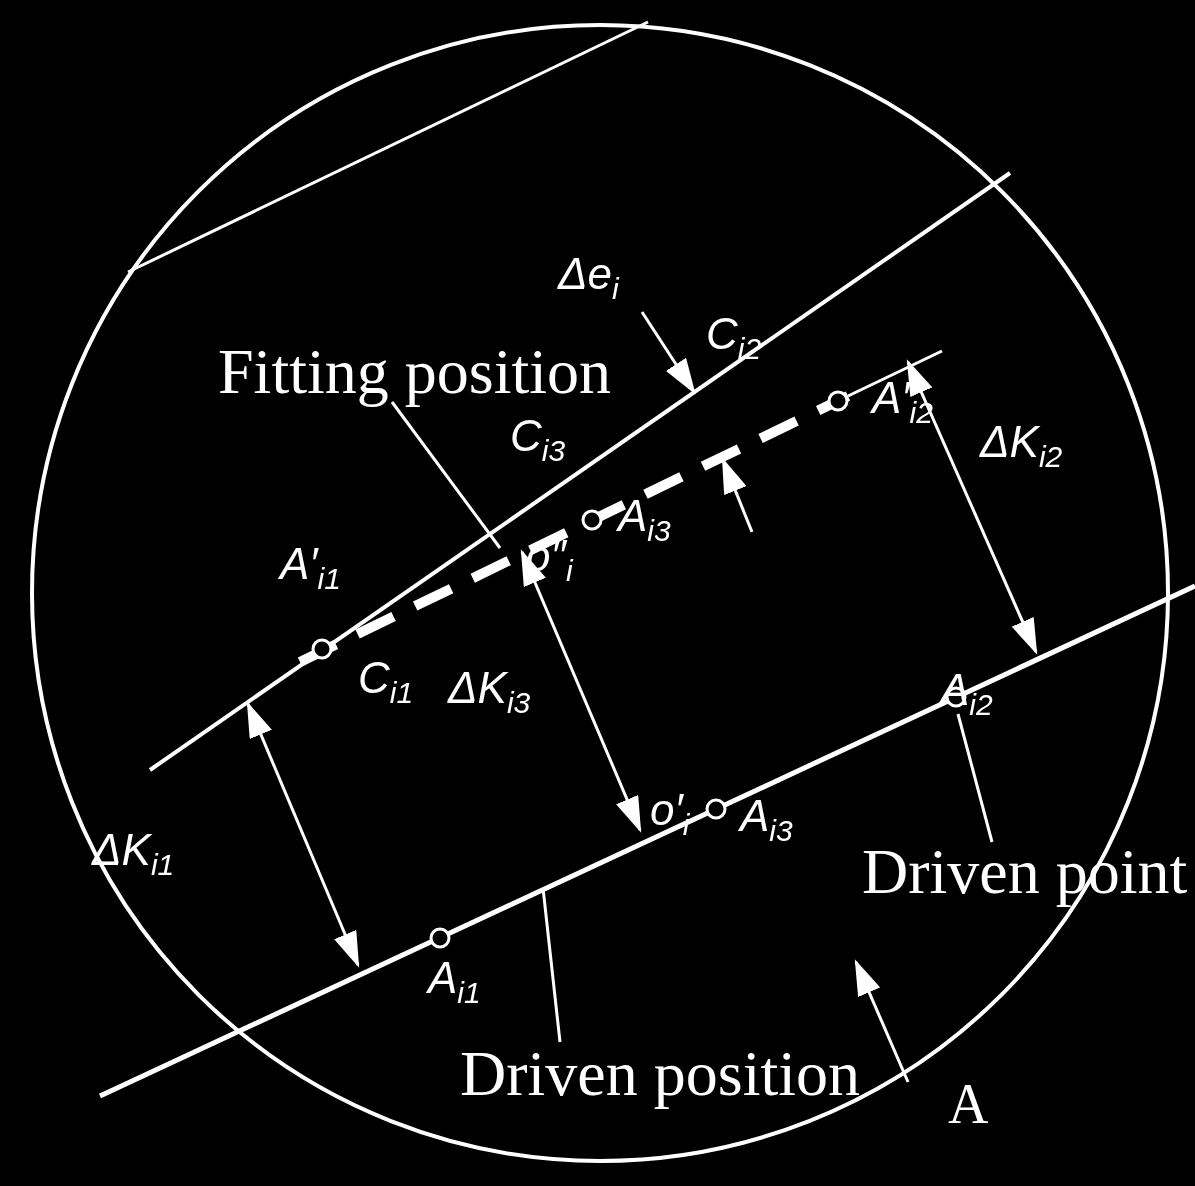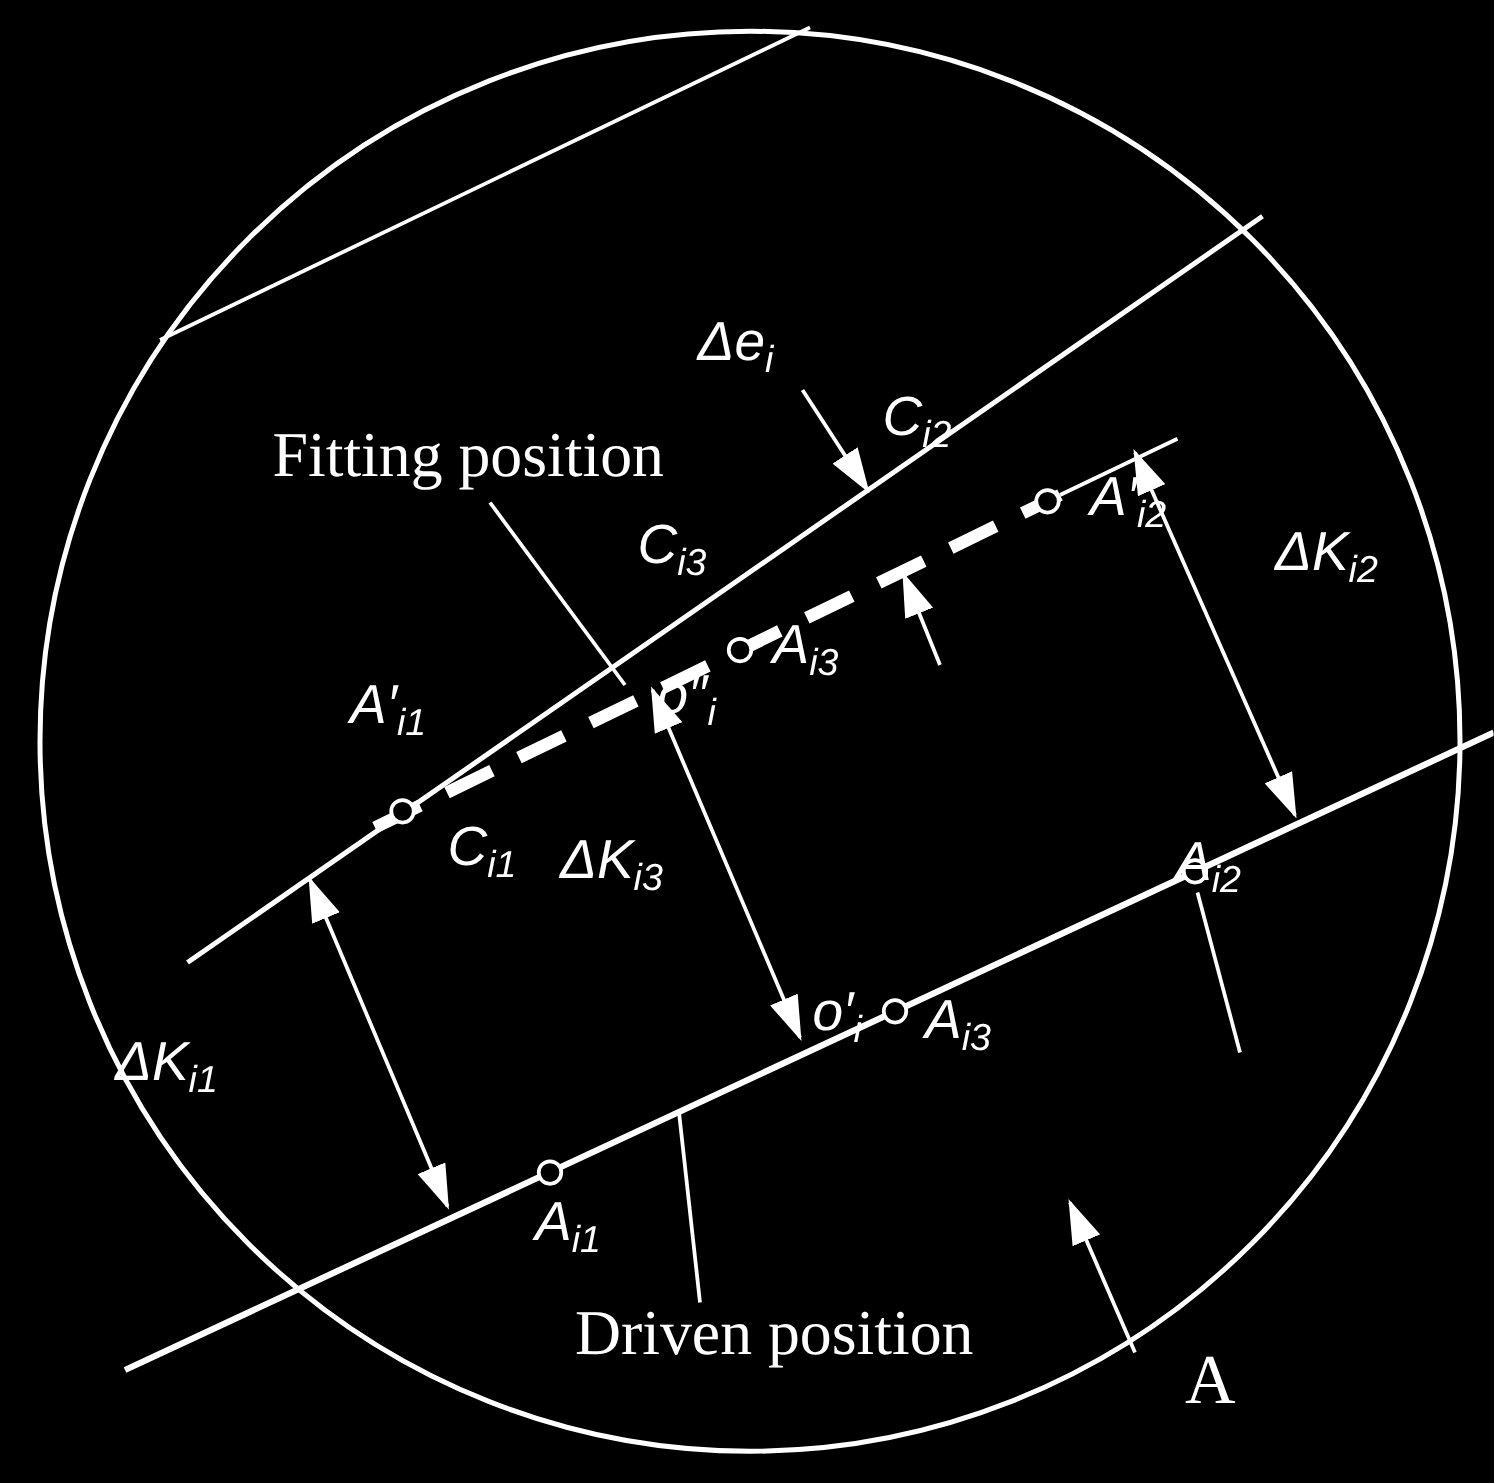--- a/index.html
+++ b/index.html
@@ -1,18 +1,18 @@
 <!DOCTYPE html>
 <html><head>
 <meta charset="utf-8">
 <style>
   html,body{margin:0;padding:0;background:#000;}
   .stage{position:relative;width:1195px;height:1186px;background:#000;overflow:hidden;}
   .stage svg{position:absolute;left:0;top:0;width:100%;height:100%;}
-  .wlabel{position:absolute;color:#fff;font-family:"Liberation Serif",serif;font-size:51px;white-space:nowrap;line-height:1;}
+  .wlabel{position:absolute;color:#fff;font-family:"Liberation Serif",serif;font-size:64px;white-space:nowrap;line-height:1;}
   .mlabel{position:absolute;color:#fff;font-family:Liberation Sans, sans-serif;font-style:italic;font-size:44px;white-space:nowrap;line-height:1;}
   .mlabel sub{font-size:30px;font-style:italic;line-height:0;}
   .biglabel{font-size:56px;}
   .stroke{stroke:#fff;fill:none;}
 </style>
 </head>
 <body>
 
 <div class="stage">
 
@@ -51,29 +51,30 @@
     <circle cx="440" cy="938" r="9" fill="#000" stroke="#fff" stroke-width="3"></circle>
     <circle cx="322" cy="649" r="9" fill="#000" stroke="#fff" stroke-width="3"></circle>
     <circle cx="592" cy="520" r="9" fill="#000" stroke="#fff" stroke-width="3"></circle>
     <circle cx="838" cy="401" r="9" fill="#000" stroke="#fff" stroke-width="3"></circle>
     <circle cx="956" cy="697" r="9" fill="#000" stroke="#fff" stroke-width="3"></circle>
     <circle cx="716" cy="809" r="9" fill="#000" stroke="#fff" stroke-width="3"></circle>
   </svg>
 
   <div class="wlabel" style="left:218px;top:340px">Fitting position</div>
   <div class="wlabel" style="left:460px;top:1042px">Driven position</div>
+  <div class="wlabel" style="left:862px;top:840px">Driven point</div>
   <div class="wlabel biglabel" style="left:948px;top:1076px">A</div>
 
   <div class="mlabel" style="left:558px;top:252px"><span>Δe</span><sub>i</sub></div>
 
   <div class="mlabel" style="left:706px;top:312px"><span>C</span><sub>i2</sub></div>
 
   <div class="mlabel" style="left:872px;top:376px"><span>A′</span><sub>i2</sub></div>
 
-  <div class="mlabel" style="left:1020px;top:420px"><span>ΔK</span><sub>i2</sub></div>
+  <div class="mlabel" style="left:980px;top:420px"><span>ΔK</span><sub>i2</sub></div>
 
   <div class="mlabel" style="left:510px;top:414px"><span>C</span><sub>i3</sub></div>
 
   <div class="mlabel" style="left:618px;top:494px"><span>A</span><sub>i3</sub></div>
 
   <div class="mlabel" style="left:526px;top:534px"><span>o″</span><sub>i</sub></div>
 
   <div class="mlabel" style="left:280px;top:542px"><span>A′</span><sub>i1</sub></div>
 
   <div class="mlabel" style="left:358px;top:656px"><span>C</span><sub>i1</sub></div>

